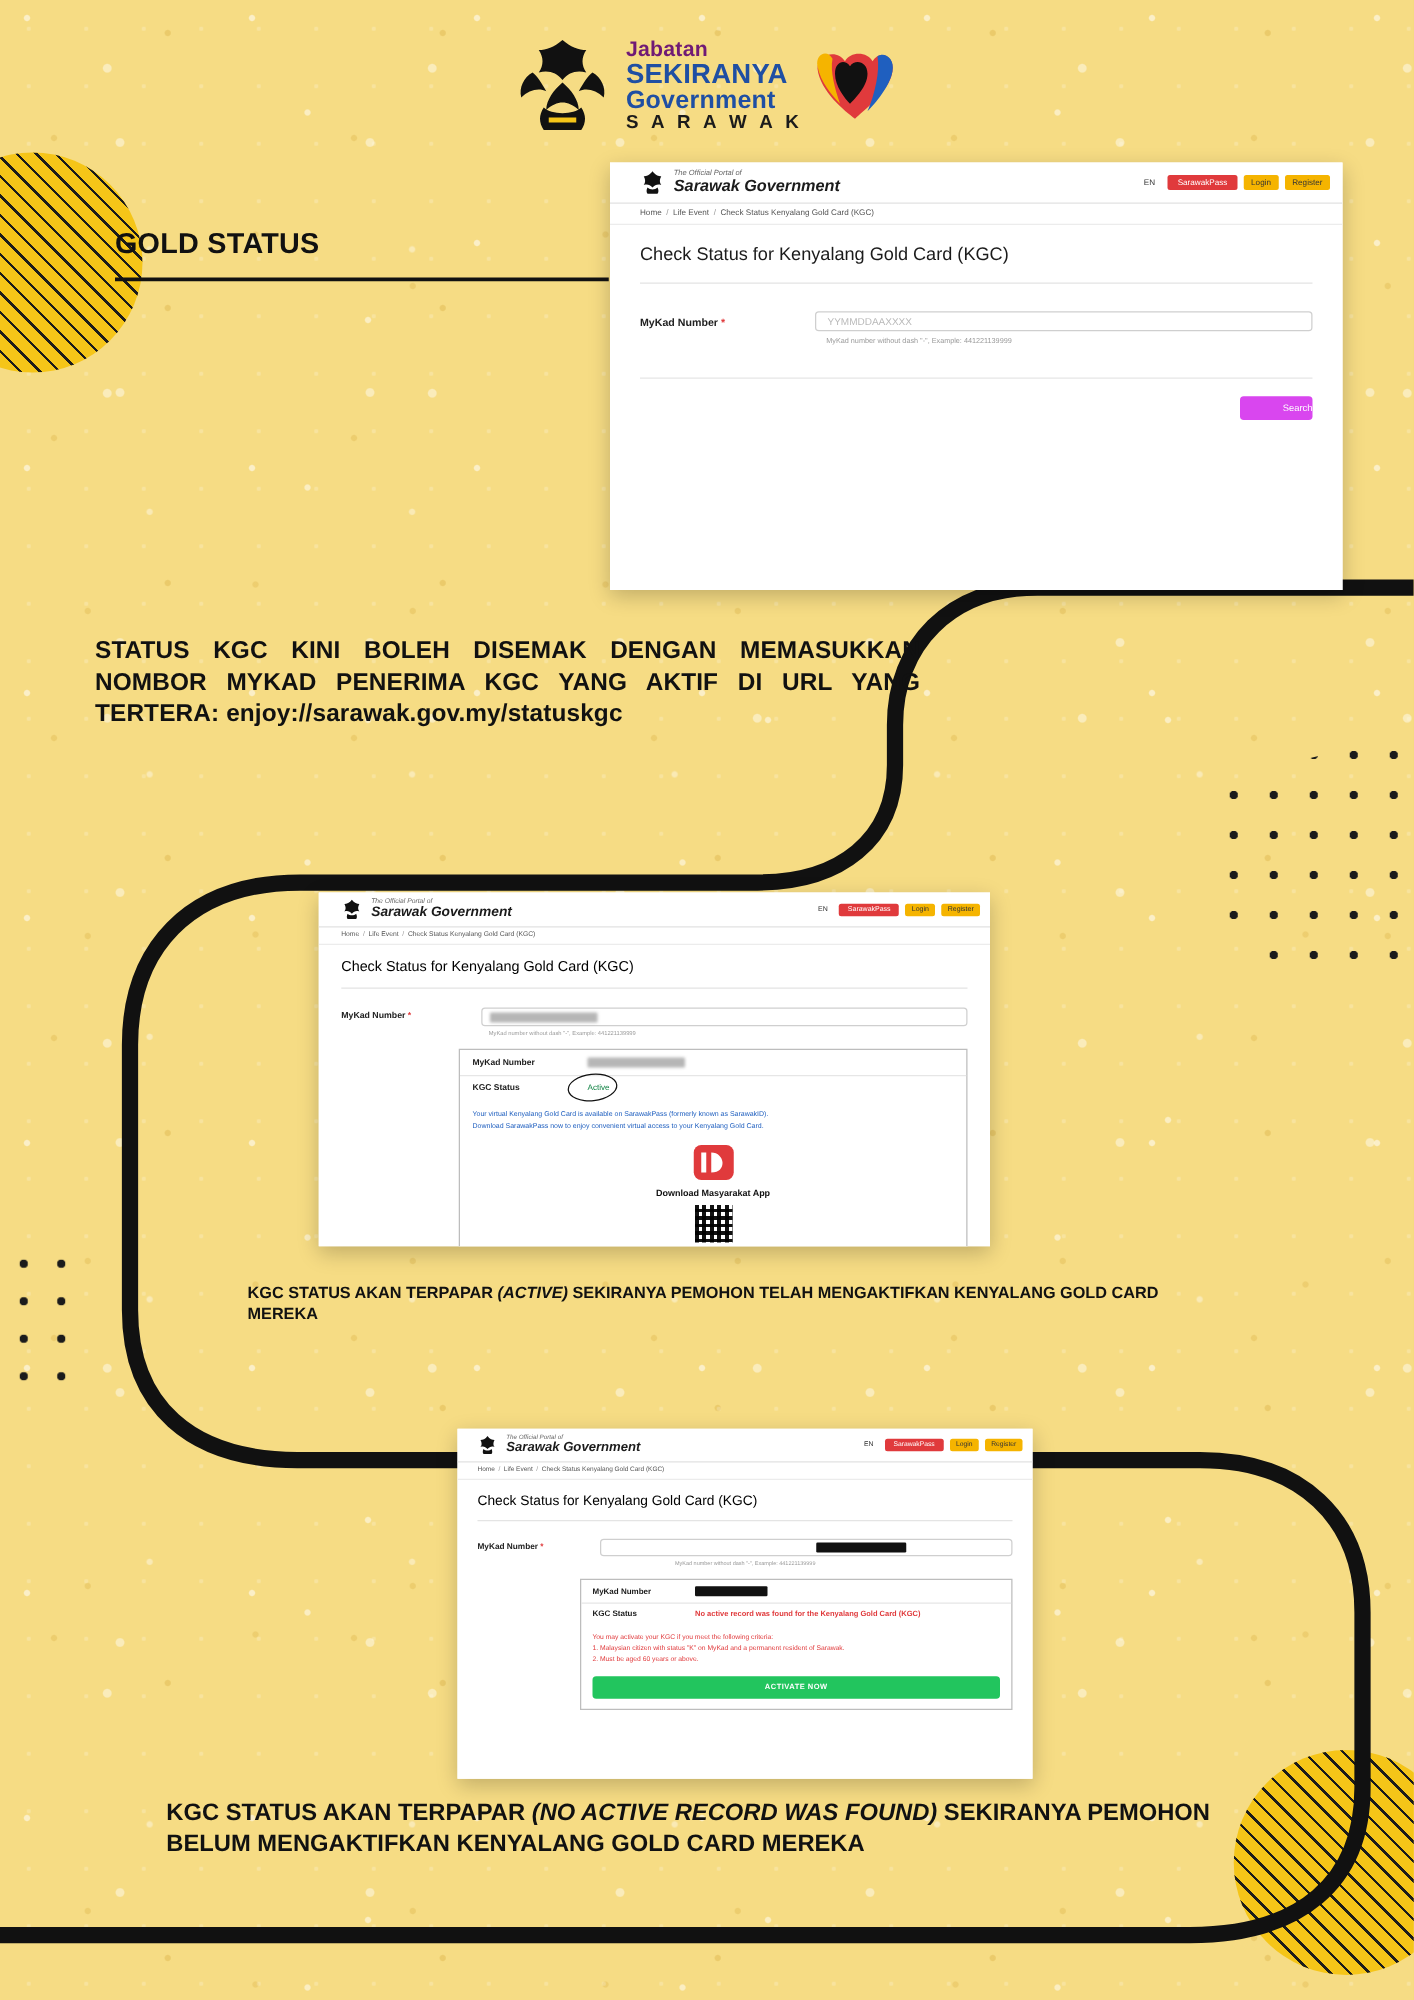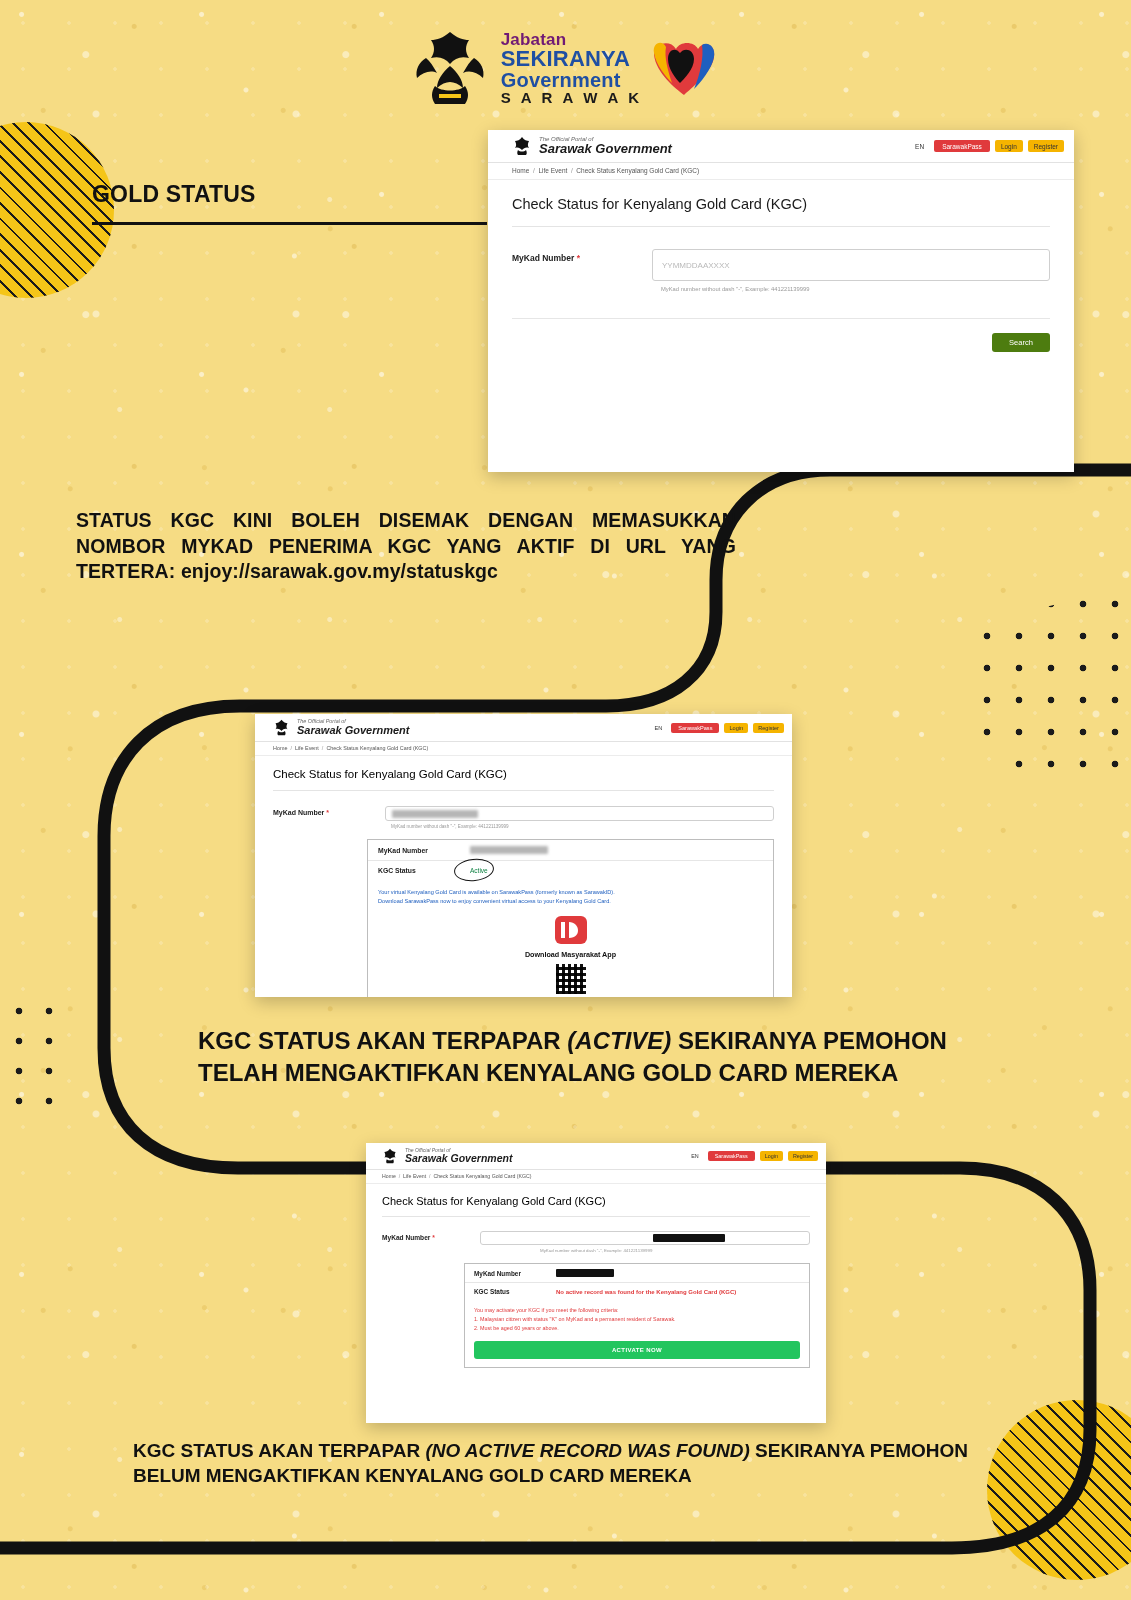--- a/index.html
+++ b/index.html
@@ -101,21 +101,21 @@
   .pill.en { background:transparent; color:#333; }
   .crumbs { color:#555; border-bottom:1px solid #ececec; }
   .crumbs .sep { color:#999; }
   .h-title { color:#1b1b1b; border-bottom:1px solid #e4e4e4; }
   .field-row { display:flex; align-items:flex-start; }
   .field-label { color:#222; font-weight:600; }
   .req { color:#e03a3c; }
   .input-box { border:1px solid #cfcfcf; border-radius:3px; background:#fff; color:#b9b9b9;
                display:flex; align-items:center; }
   .hint { color:#9a9a9a; }
-  .btn-search { background:#4d7c0f; color:#fff; border-radius:3px; text-align:center; }
+  .btn-search { background:#d946ef; color:#fff; border-radius:3px; text-align:right; }
   .redact { background:#b6b6b6; filter:blur(1.4px); border-radius:1px; }
   .redact.solid { background:#111; filter:none; }
   .result-box { border:1px solid #bdbdbd; background:#fff; }
   .res-row { display:flex; align-items:center; border-bottom:1px solid #e6e6e6;}
   .res-key { font-weight:700; color:#1b1b1b; }
   .status-active { color:#0a7f3f; }
   .circle-mark { border:1.6px solid #111; border-radius:50%; position:absolute; }
   .blue-note { color:#1f5fbf; }
   .dl-text { color:#111; font-weight:700; text-align:center; }
   .qr { background:
@@ -123,21 +123,21 @@
       repeating-linear-gradient(90deg,#111 0 3px,#fff 3px 6px);
       background-blend-mode:multiply; }
   .err-text { color:#e03a3c; font-weight:700; }
   .crit { color:#e03a3c; }
   .btn-activate { background:#22c55e; color:#fff; text-align:center; border-radius:3px; font-weight:700;}
 
   
   .caption { position:absolute; color:#111; font-weight:700; line-height:1.32; z-index:4;}
   .cap1 { left:76px; top:508px; width:660px; font-size:19.5px; text-align:justify; letter-spacing:.1px;}
   .cap1 .url { font-family:"Liberation Sans", sans-serif; }
-  .cap2 { left:198px; top:1025px; width:770px; font-size:24px; }
+  .cap2 { left:198px; top:1025px; width:770px; font-size:13px; }
   .cap3 { left:133px; top:1438px; width:840px; font-size:19px; }
   .ital { font-style:italic; }
 </style>
 </head>
 <body>
 
 <div class="bg"></div>
 
 <div class="circle-tl">
   <div class="stripes"></div>
@@ -217,21 +217,21 @@
       <span>Check Status Kenyalang Gold Card (KGC)</span>
     </div>
     <div class="h-title" style="margin:16px 24px 0; padding-bottom:14px; font-size:14.5px;">Check Status for Kenyalang Gold Card (KGC)</div>
 
     <div class="field-row" style="margin:22px 24px 0;">
       <div class="field-label" style="width:140px; font-size:8.5px; padding-top:4px;">
         <span>MyKad Number</span>
         <span class="req">*</span>
       </div>
       <div style="flex:1;">
-        <div class="input-box" style="height:32px; padding:0 9px; font-size:8px;">YYMMDDAAXXXX</div>
+        <div class="input-box" style="height:16px; padding:0 9px; font-size:8px;">YYMMDDAAXXXX</div>
         <div class="hint" style="font-size:5.8px; margin-top:5px; padding-left:9px;">MyKad number without dash "-", Example: 441221139999</div>
       </div>
     </div>
 
     <div style="margin:26px 24px 0; border-top:1px solid #e6e6e6;"></div>
 
     <div style="display:flex; justify-content:flex-end; margin:14px 24px 0;">
       <div class="btn-search" style="width:58px; padding:5px 0; font-size:7.5px;">Search</div>
     </div>
   </div>

